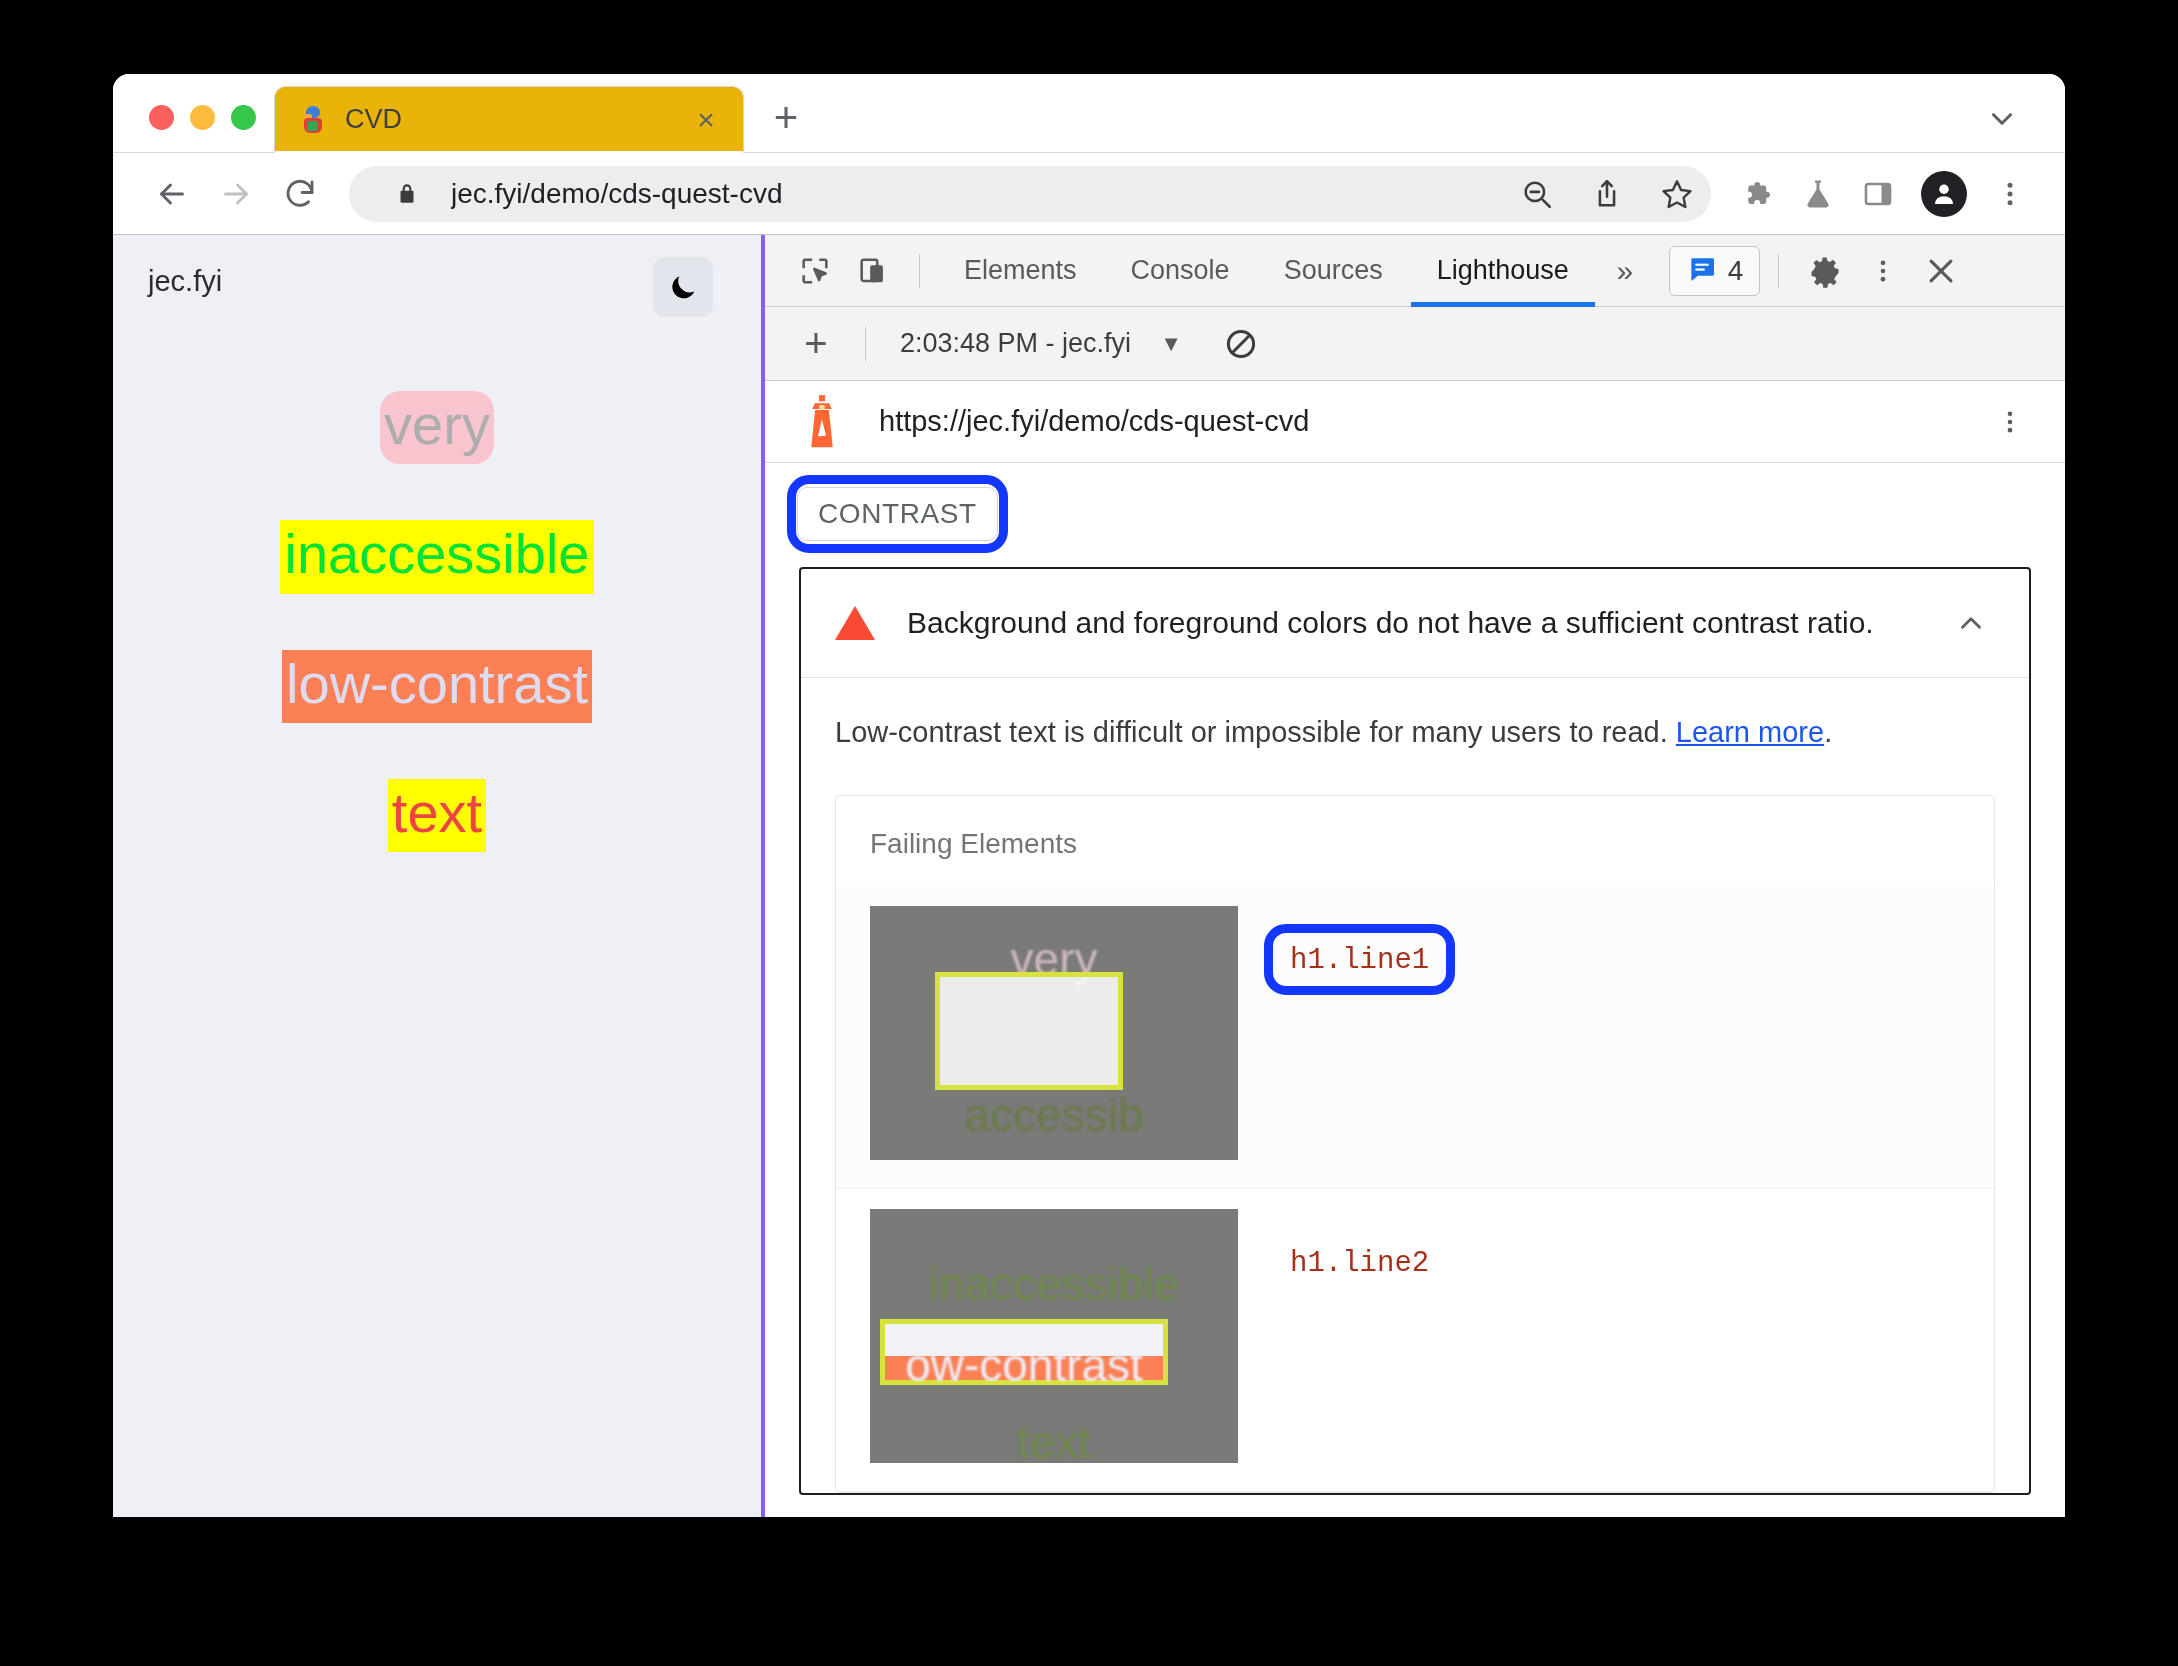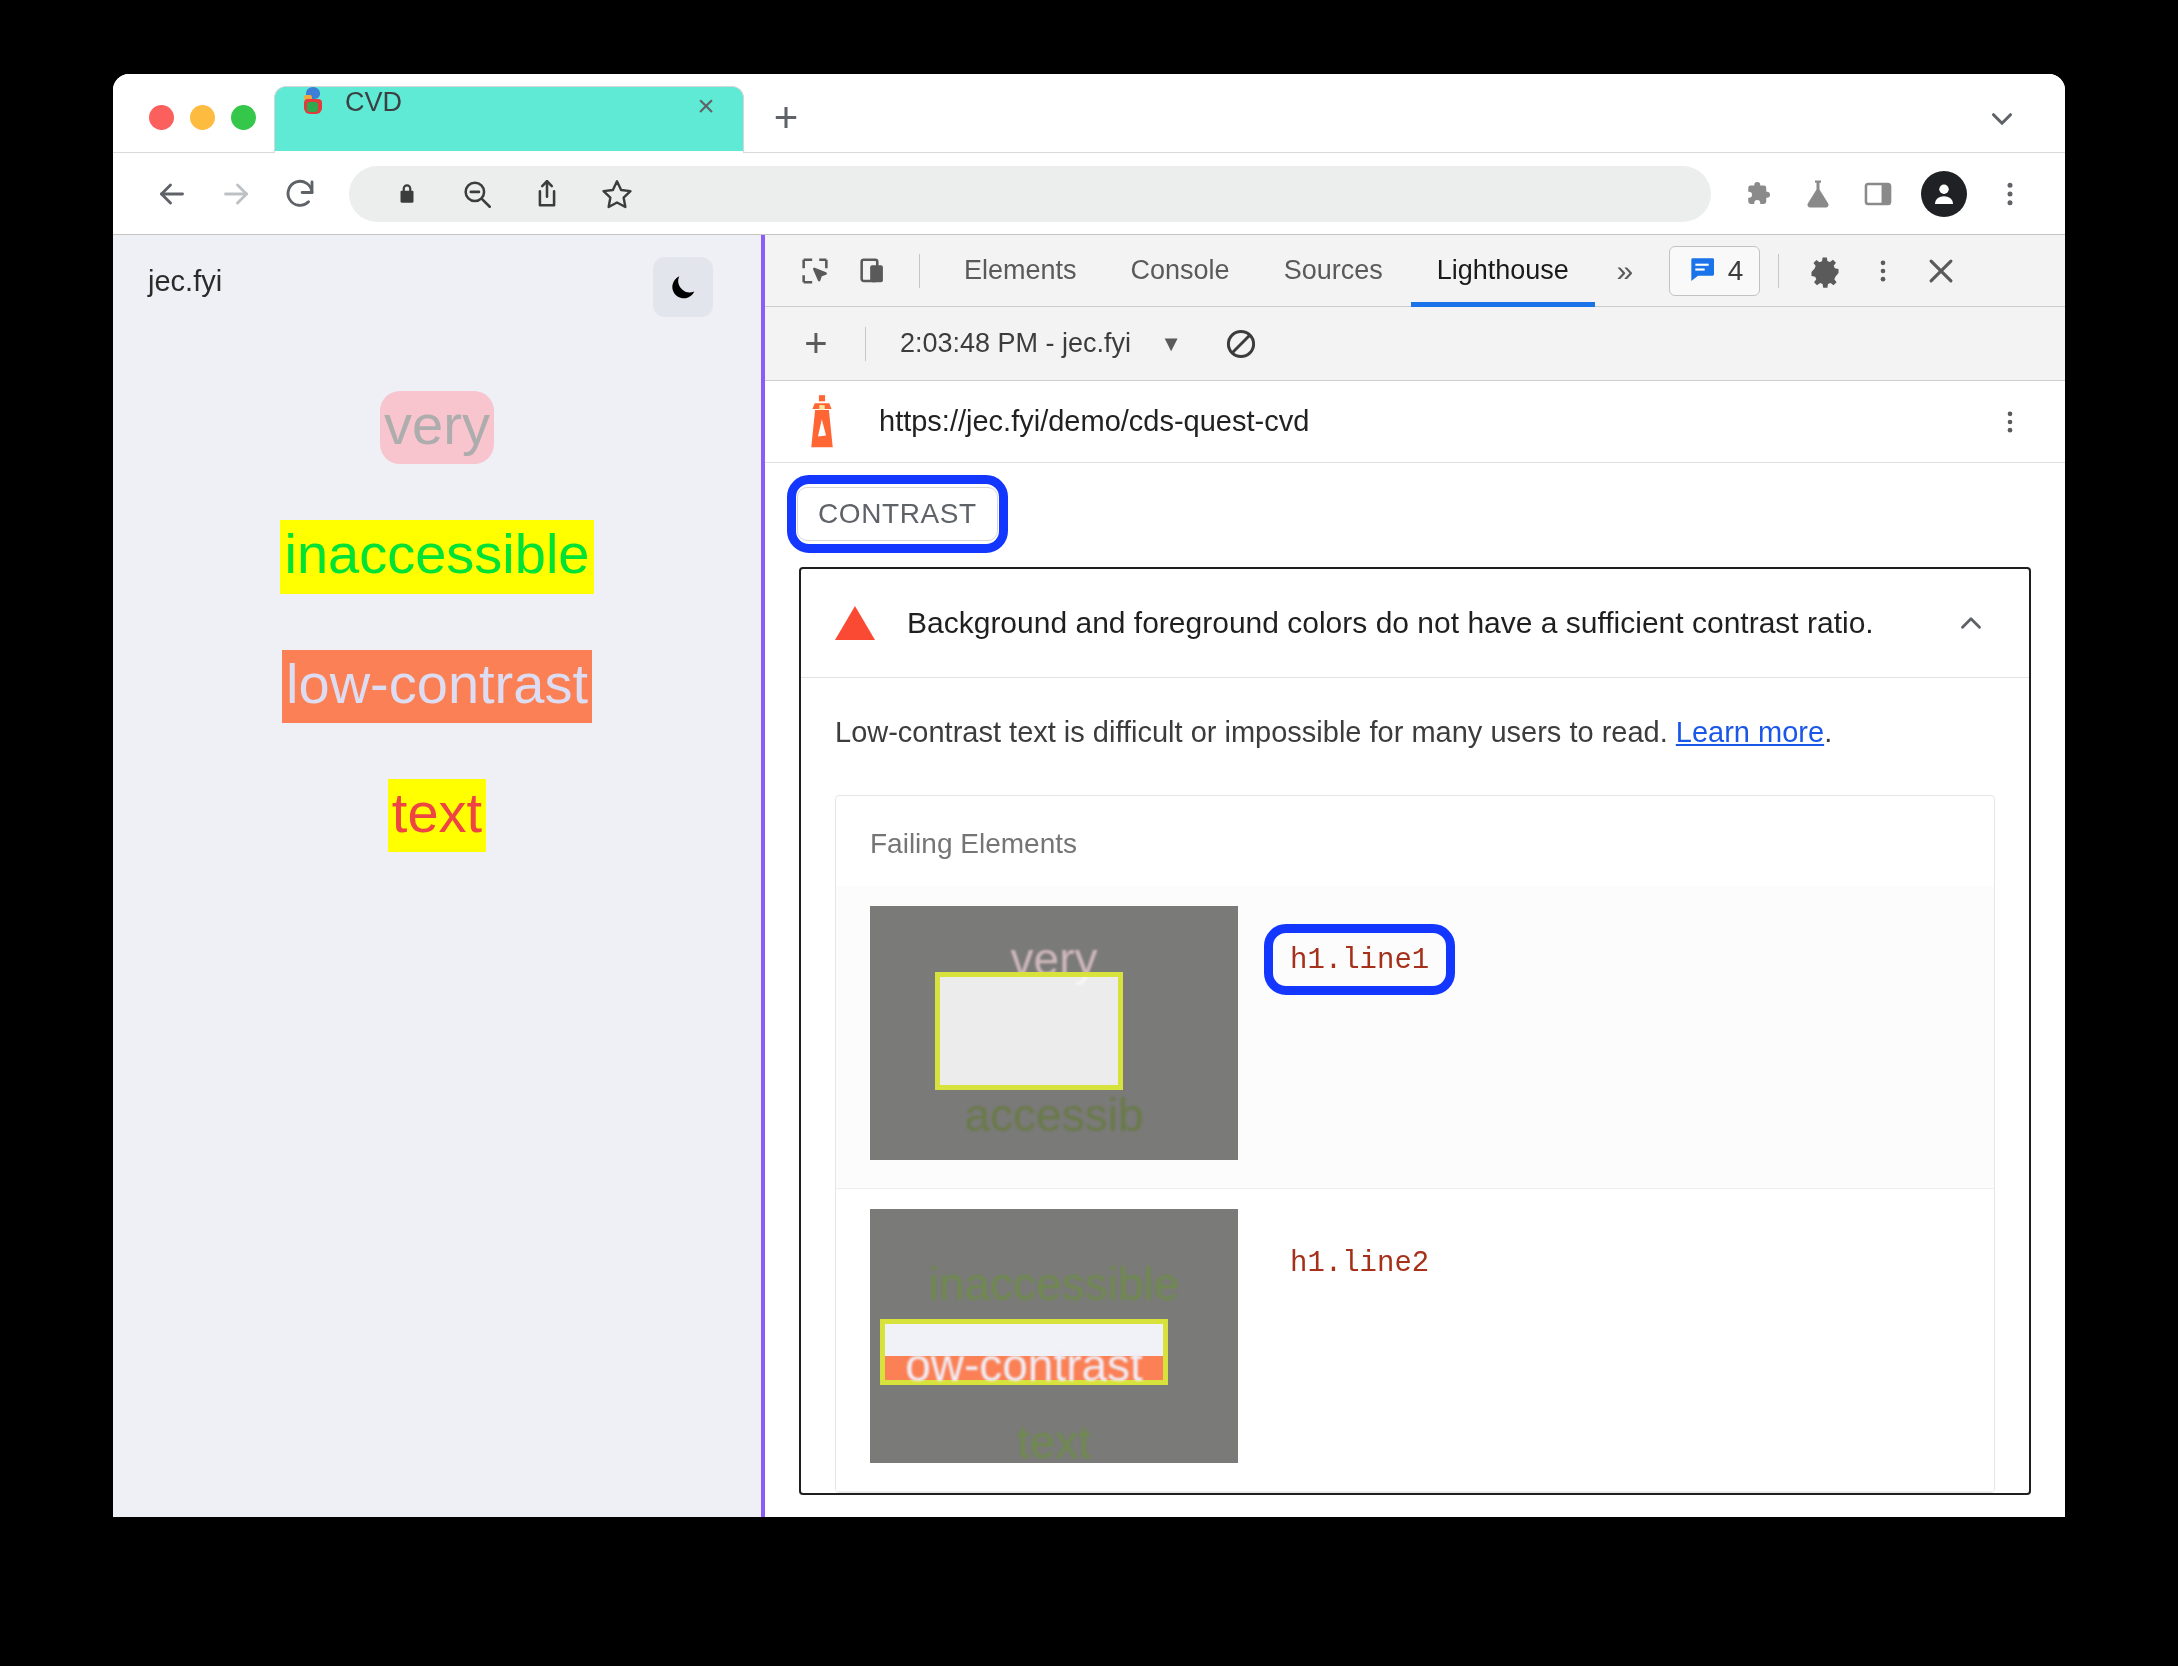--- a/index.html
+++ b/index.html
@@ -34,26 +34,26 @@
     padding: 0 18px 22px 36px;
     align-items: center;
   }
   .tl { width: 25px; height: 25px; border-radius: 50%; }
   .tl.red { background: #fc605c; }
   .tl.yellow { background: #fdbc40; }
   .tl.green { background: #34c749; }
 
   #tab-cvd {
     position: relative;
-    display: flex; 
+    display: flex; align-items: center;
     width: 470px; height: 66px;
     border: 1px solid #d6d6d6;
     border-bottom: none;
     border-radius: 12px 12px 0 0;
-    background: #5eead4;
+    background: #eab308;
     padding: 0 18px 0 24px;
     gap: 18px;
   }
   #tab-cvd::after {
     content: "";
     position: absolute; left: 0; right: 0; bottom: -2px; height: 3px;
     background: #fff;
   }
   .favicon {
     width: 28px; height: 28px; flex: none;
@@ -449,20 +449,21 @@
           <polyline points="20 4 20 11 13.4 11"></polyline>
         </svg>
     </div>
 
     <div id="omnibox">
       <span class="omni-icon">
         <svg width="26" height="26" viewBox="0 0 24 24" fill="#3c3c3c">
             <path d="M17 9h-1V7a4 4 0 0 0-8 0v2H7a1 1 0 0 0-1 1v9a1 1 0 0 0 1 1h10a1 1 0 0 0 1-1v-9a1 1 0 0 0-1-1zm-7-2a2 2 0 0 1 4 0v2h-4V7z"></path>
           </svg>
       </span>
+      <span id="omnibox-url">jec.fyi/demo/cds-quest-cvd</span>
       <span class="omni-icon">
         <svg width="34" height="34" viewBox="0 0 24 24" fill="none" stroke="#3c3c3c" stroke-width="1.8" stroke-linecap="round">
             <circle cx="10.5" cy="10.5" r="6.5"></circle>
             <line x1="15.4" y1="15.4" x2="21" y2="21"></line>
             <line x1="7.6" y1="10.5" x2="13.4" y2="10.5"></line>
           </svg>
       </span>
       <span class="omni-icon">
         <svg width="34" height="34" viewBox="0 0 24 24" fill="none" stroke="#3c3c3c" stroke-width="1.8" stroke-linecap="round" stroke-linejoin="round">
             <path d="M7 10V20h10V10"></path>

